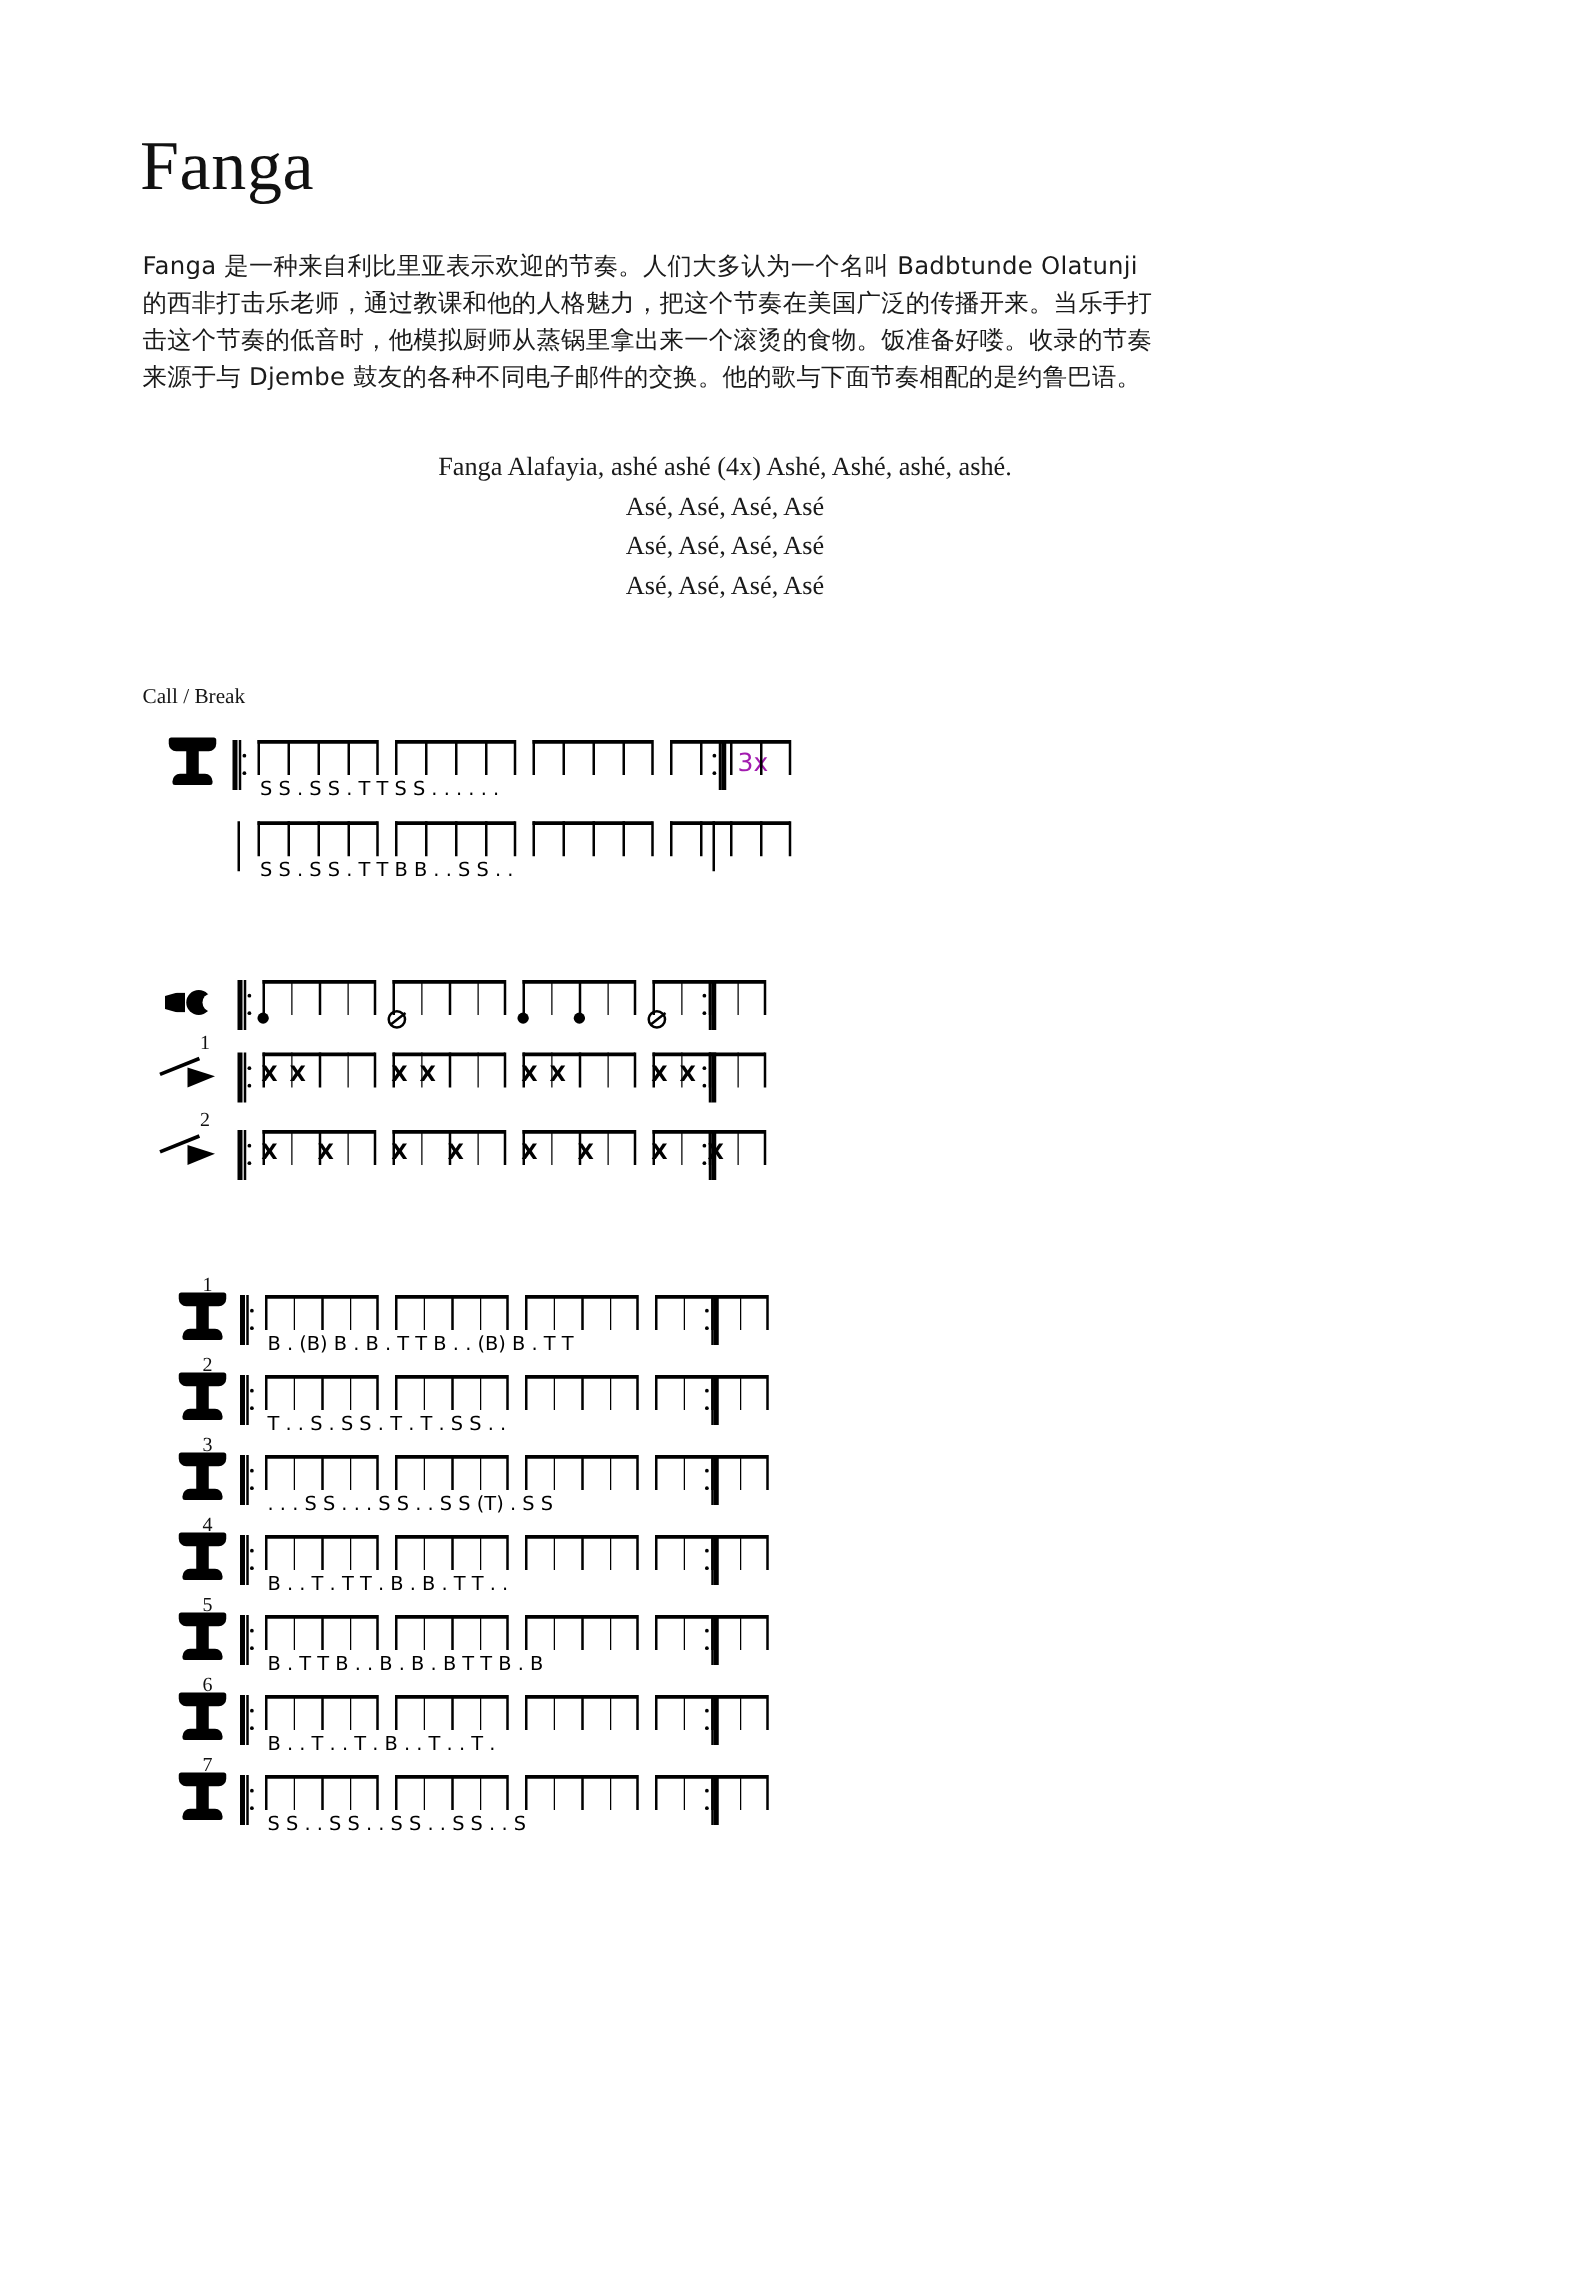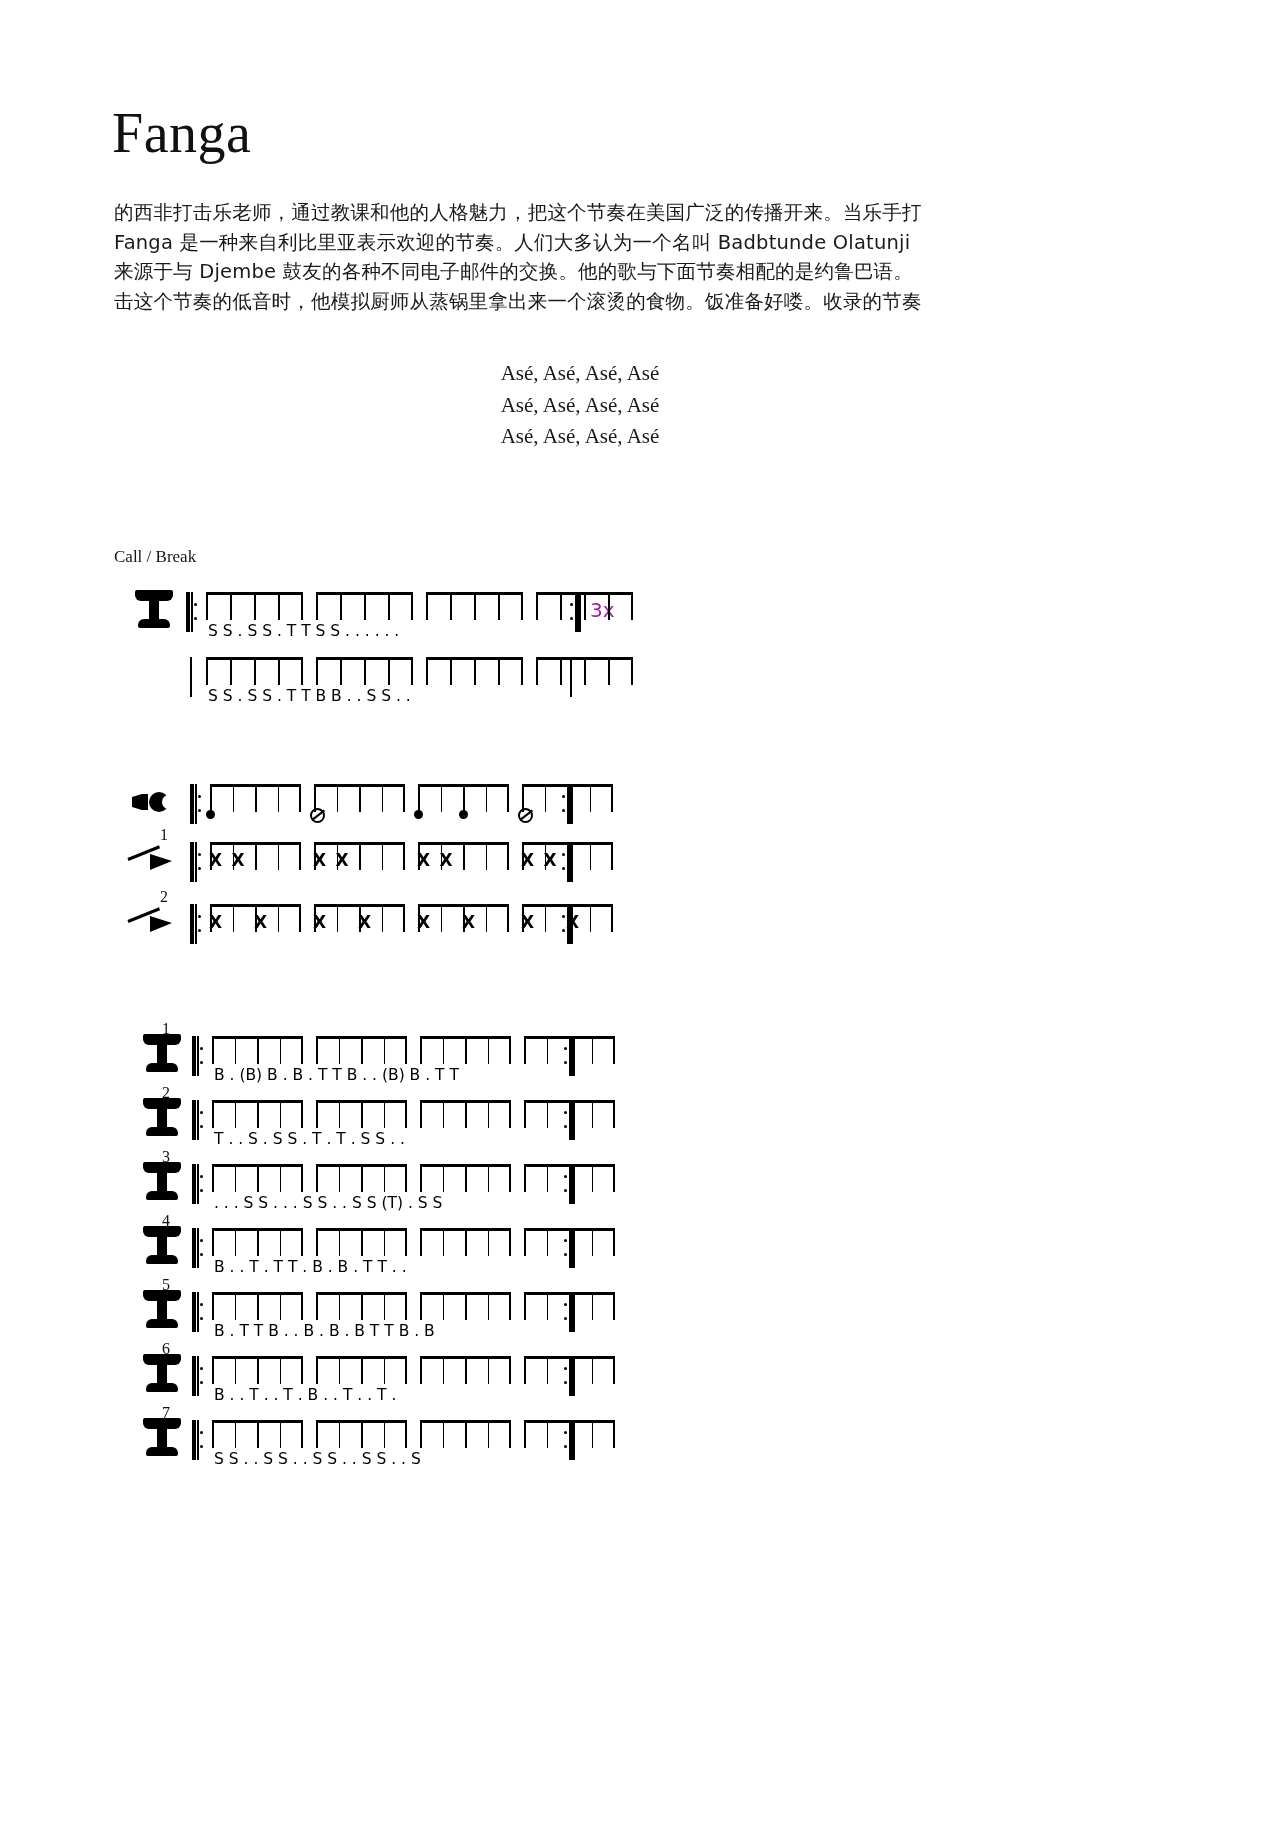--- a/index.html
+++ b/index.html
@@ -90,27 +90,28 @@
          font-size:20px;color:#a21caf;}
 </style>
 </head>
 <body>
 
 <div class="page">
 
   <h1 class="title">Fanga</h1>
 
   <div class="para">
+    <div>Fanga 是一种来自利比里亚表示欢迎的节奏。人们大多认为一个名叫 Badbtunde Olatunji</div>
     <div>的西非打击乐老师，通过教课和他的人格魅力，把这个节奏在美国广泛的传播开来。当乐手打</div>
-    <div>Fanga 是一种来自利比里亚表示欢迎的节奏。人们大多认为一个名叫 Badbtunde Olatunji</div>
+    <div>击这个节奏的低音时，他模拟厨师从蒸锅里拿出来一个滚烫的食物。饭准备好喽。收录的节奏</div>
     <div>来源于与 Djembe 鼓友的各种不同电子邮件的交换。他的歌与下面节奏相配的是约鲁巴语。</div>
-    <div>击这个节奏的低音时，他模拟厨师从蒸锅里拿出来一个滚烫的食物。饭准备好喽。收录的节奏</div>
   </div>
 
   <div class="lyrics">
+    <div>Fanga Alafayia, ashé ashé (4x) Ashé, Ashé, ashé, ashé.</div>
     <div>Asé, Asé, Asé, Asé</div>
     <div>Asé, Asé, Asé, Asé</div>
     <div>Asé, Asé, Asé, Asé</div>
   </div>
 
   <div class="seclabel" style="left:114px;top:547px;">Call / Break</div>
 
   <div class="times" style="left:590px;top:598px;">3x</div>
 
   <div id="staff-layer">

